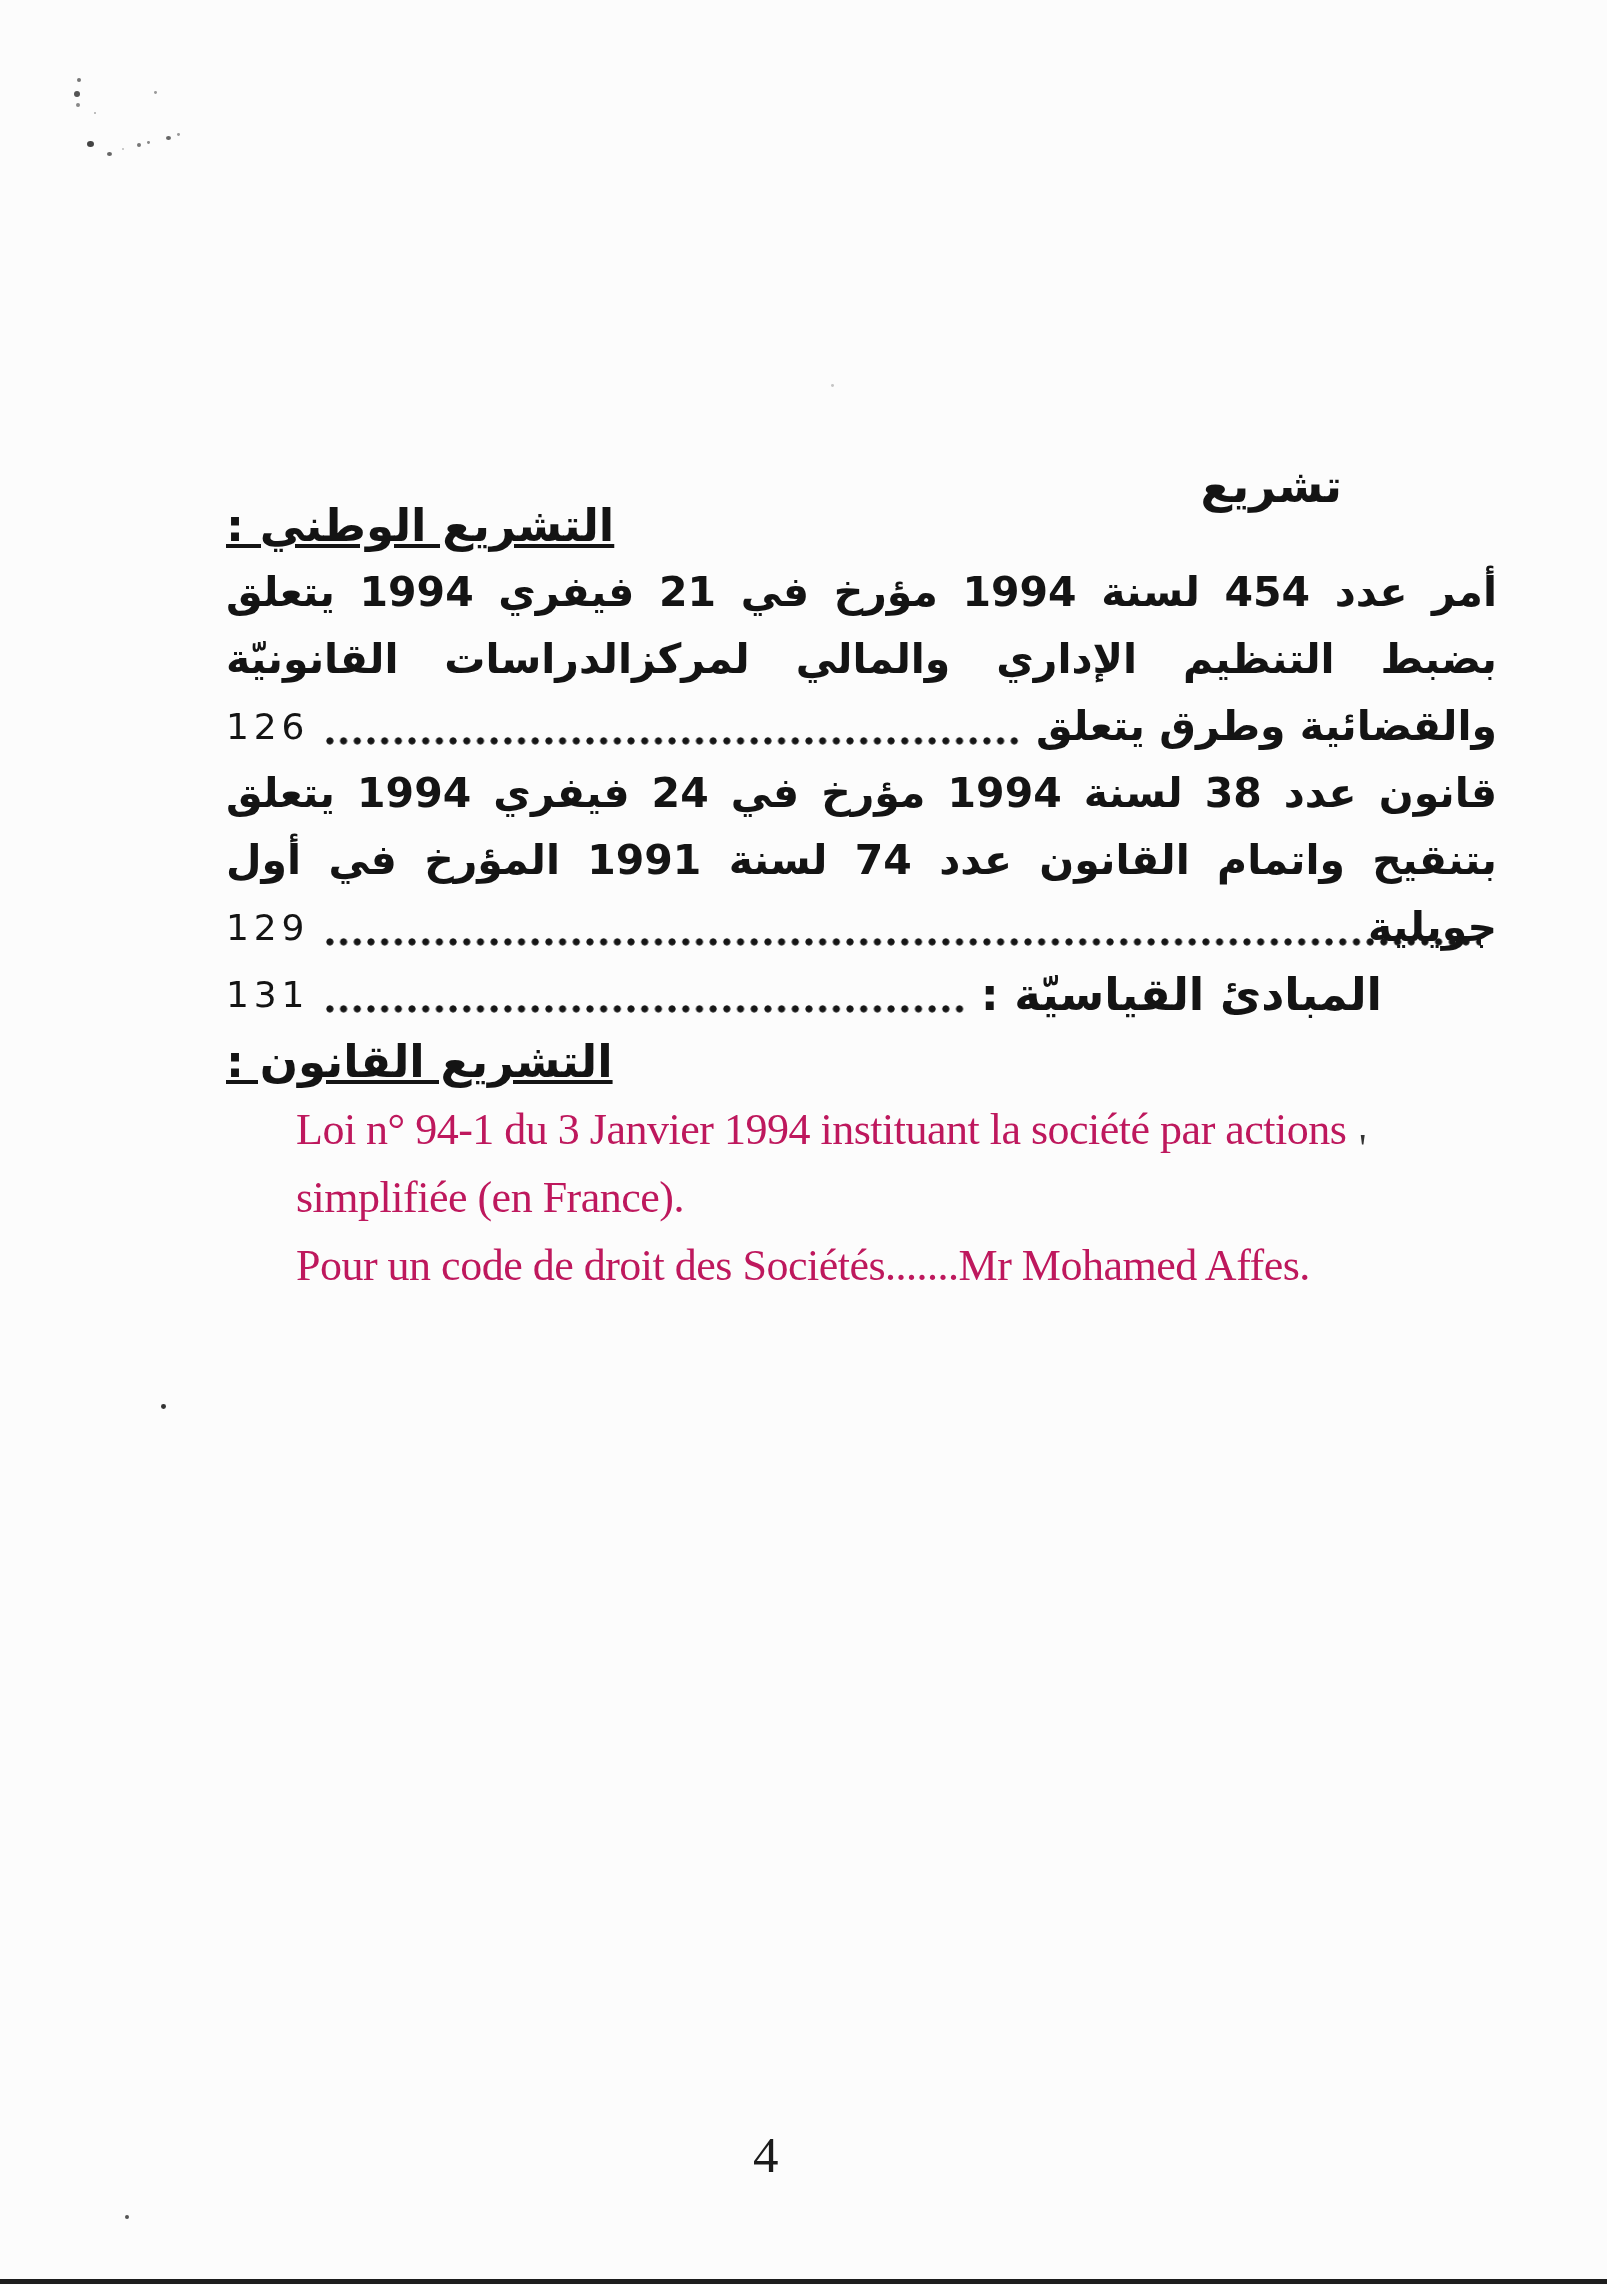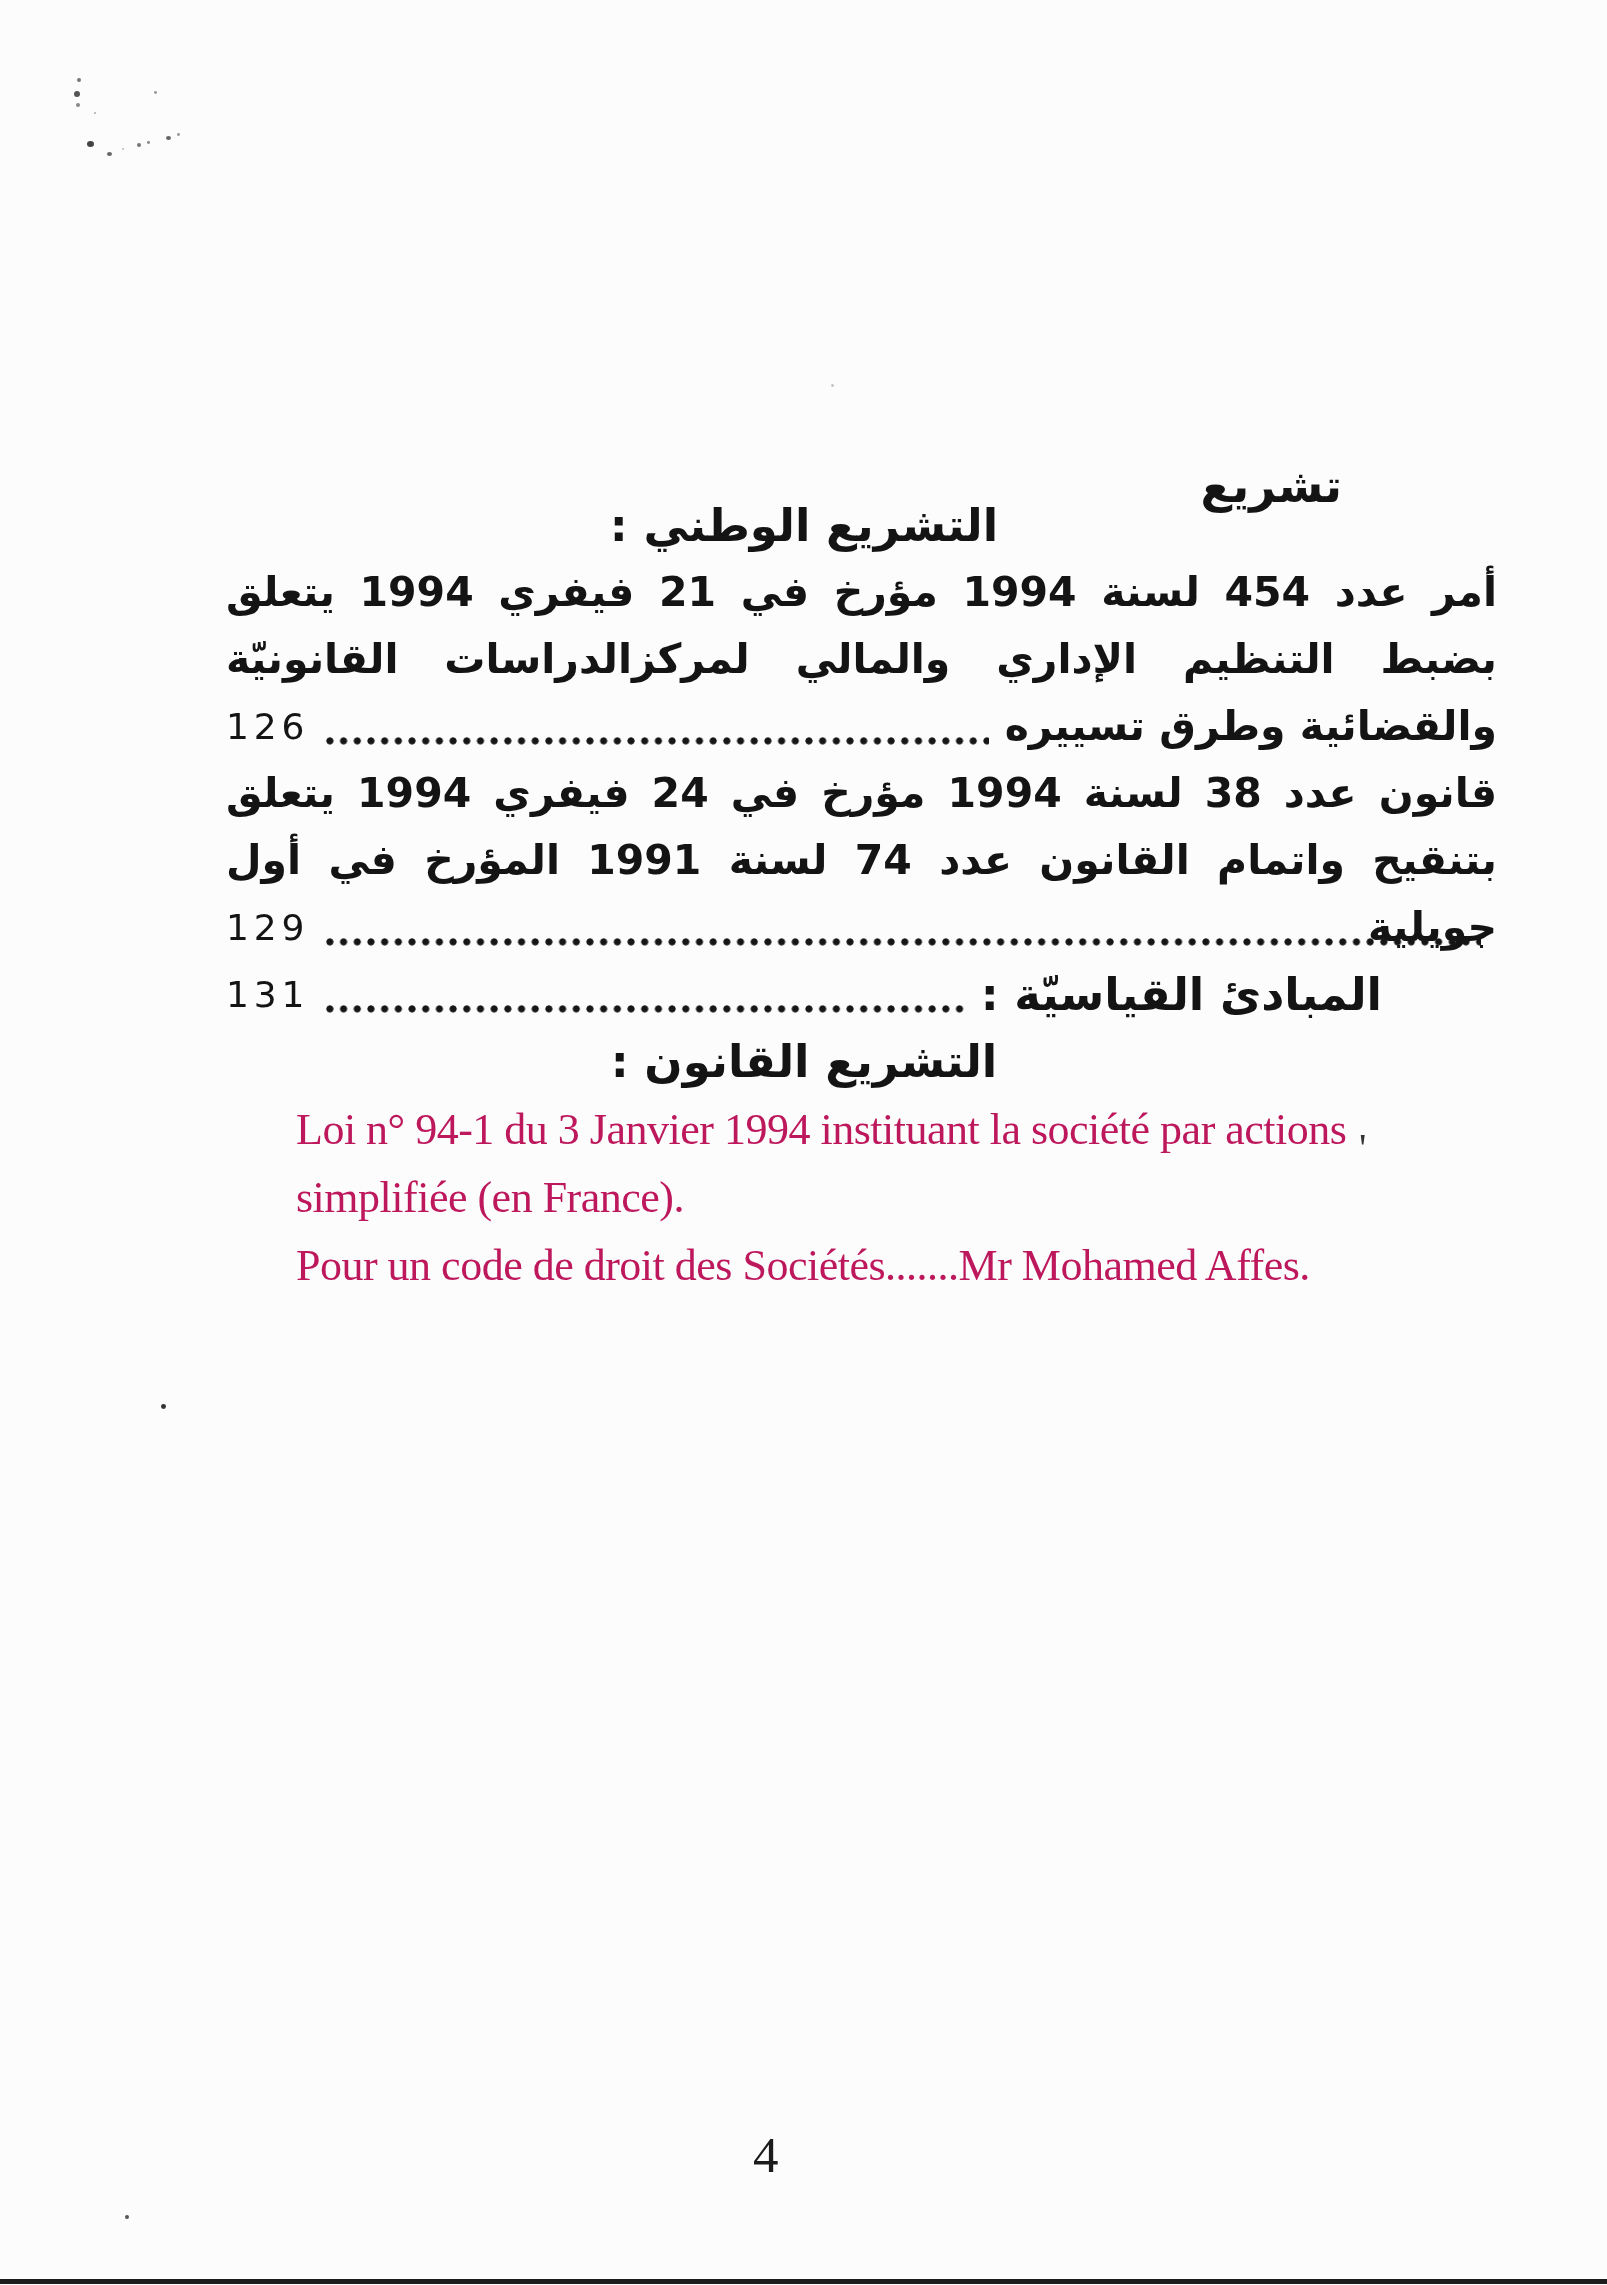--- a/index.html
+++ b/index.html
@@ -42,24 +42,25 @@
     direction: rtl;
   }
   .aline {
     height: 67px;
     line-height: 67px;
     font-size: 41px;
     font-weight: 700;
   }
   .aline.heading {
     font-size: 45px;
-    text-align: center;
+    text-align: left;
     padding-left: 0;
     padding-right: 115px;
     white-space: nowrap;
+    text-decoration: underline;
   }
   .aline.just {
     text-align: justify;
     text-align-last: justify;
   }
   .aline.leader-row {
     display: flex;
     align-items: flex-end;
   }
   .leader-row .txt { white-space: nowrap; }
@@ -140,21 +141,21 @@
 
 <div class="arabic-block">
 
   <div class="aline heading">التشريع الوطني :</div>
 
   <div class="aline just">أمر عدد 454 لسنة 1994 مؤرخ في 21 فيفري 1994 يتعلق</div>
 
   <div class="aline just">بضبط التنظيم الإداري والمالي لمركزالدراسات القانونيّة</div>
 
   <div class="aline leader-row">
-    <span class="txt">والقضائية وطرق تسييره</span>
+    <span class="txt">والقضائية وطرق يتعلق</span>
     <span class="leader"></span>
     <span class="num">126</span>
   </div>
 
   <div class="aline just">قانون عدد 38 لسنة 1994 مؤرخ في 24 فيفري 1994 يتعلق</div>
 
   <div class="aline just">بتنقيح واتمام القانون عدد 74 لسنة 1991 المؤرخ في أول جويلية</div>
 
   <div class="aline leader-row">
     <span class="leader"></span>

